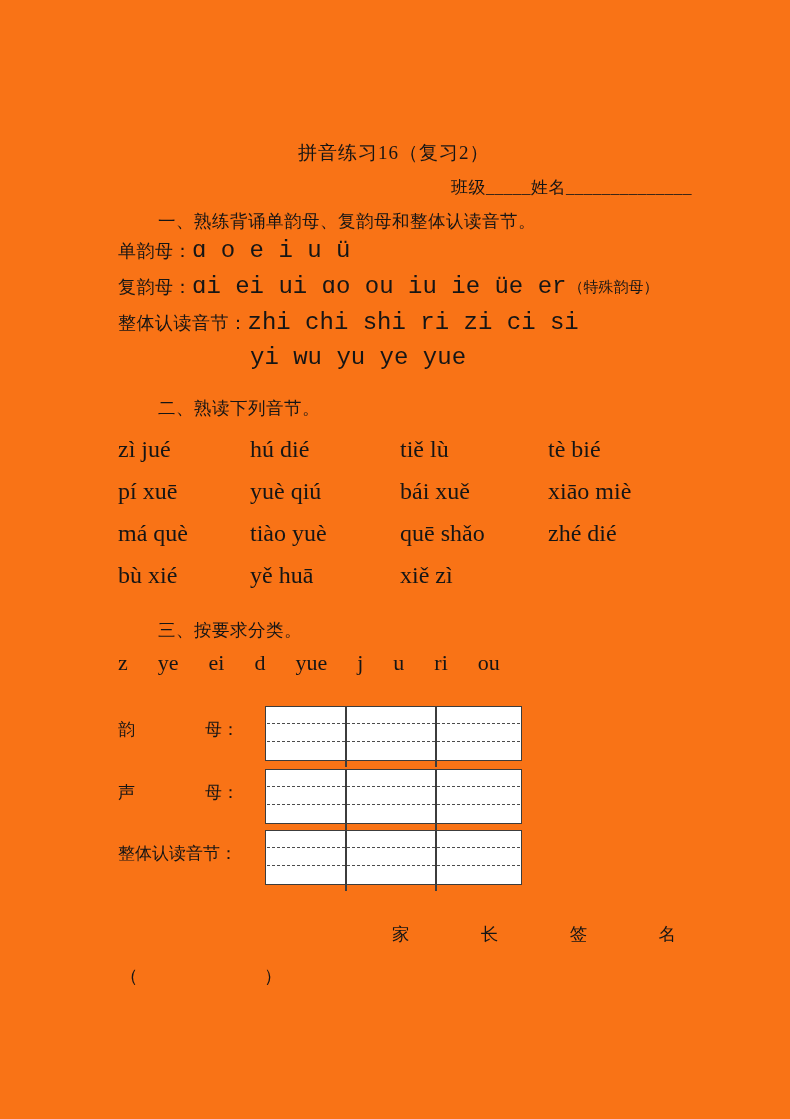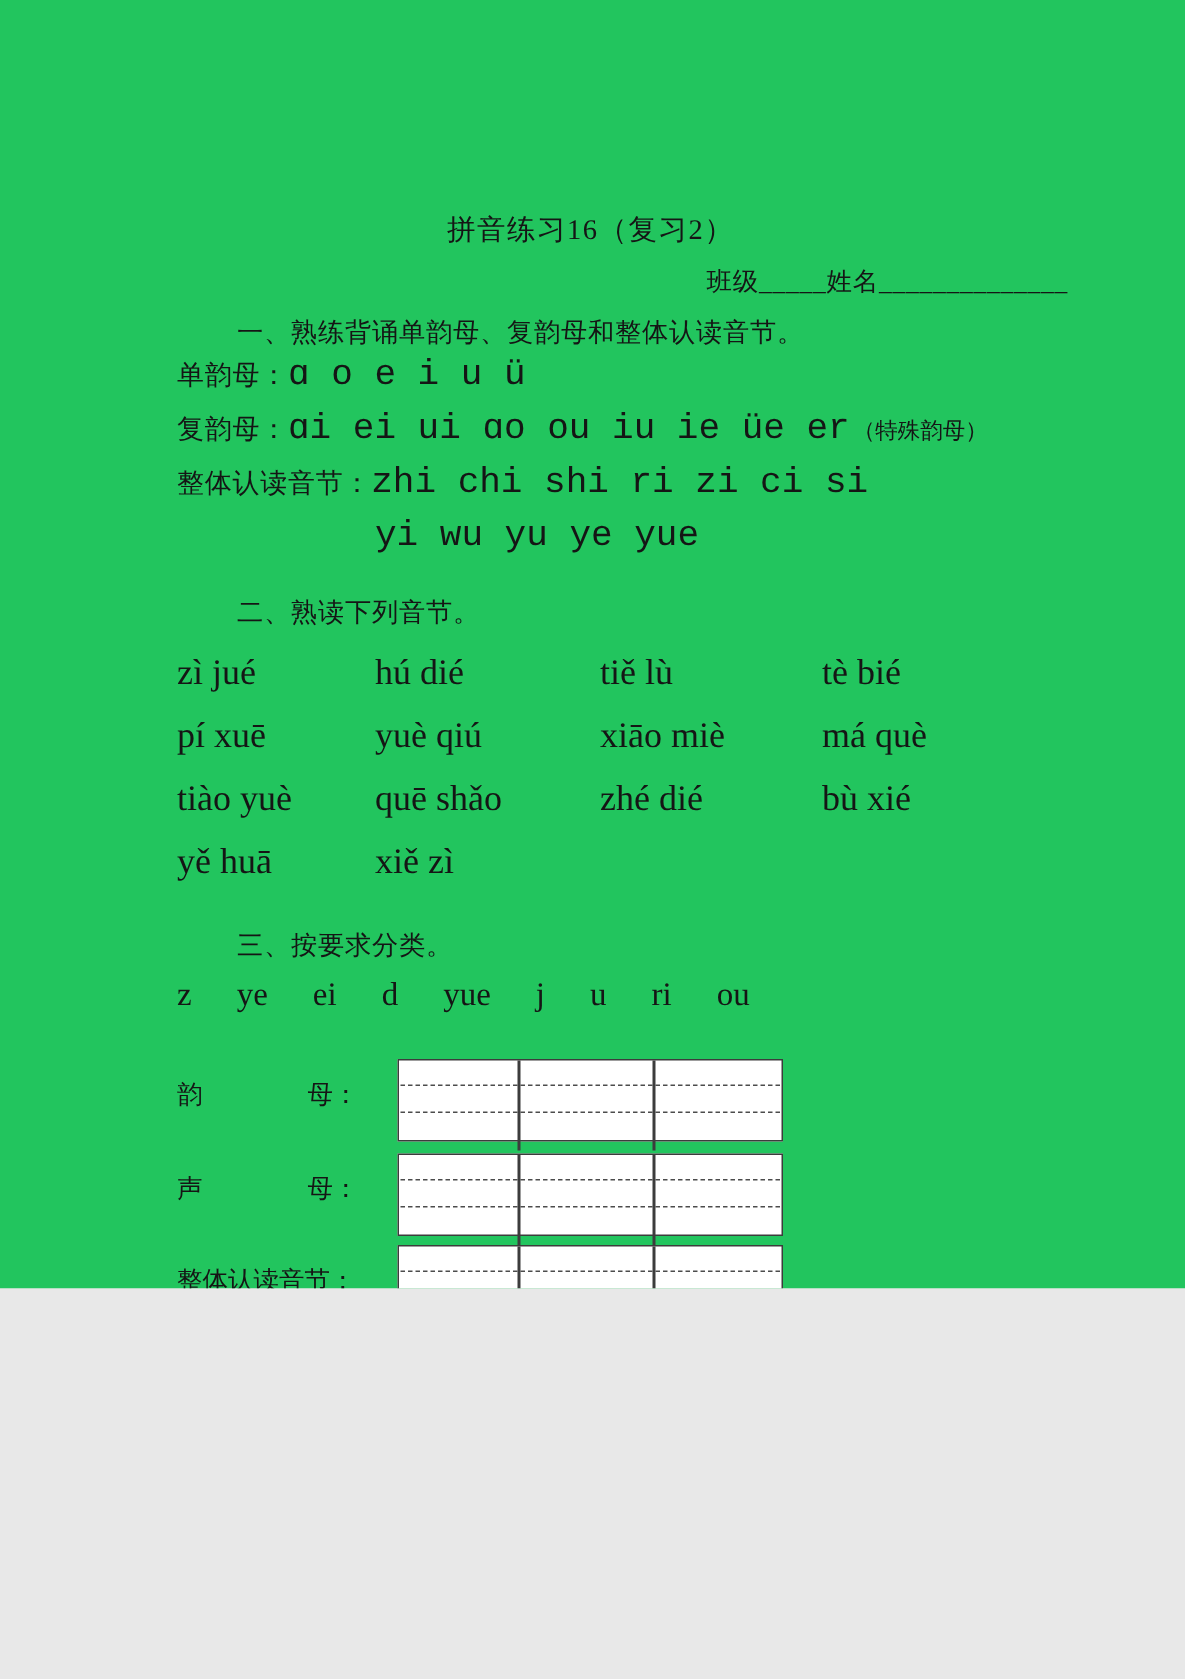--- a/index.html
+++ b/index.html
@@ -1,27 +1,27 @@
 <!DOCTYPE html>
 <html><head>
 <meta charset="utf-8">
 <style>
   html,body{margin:0;padding:0;background:#e8e8e8;}
   #page{
     position:relative;
-    width:790px;height:859px;
+    width:790px;height:1119px;
     margin:0 auto;
-    background:#22c55e;
+    background:#f97316;
     color:#151515;
     font-family:"Liberation Serif","DejaVu Serif",serif;
     overflow:hidden;
   }
   .abs{position:absolute;white-space:pre;}
   .title{left:298px;top:140px;font-size:19px;letter-spacing:1px;}
-  .classline{left:471px;top:176px;font-size:17px;letter-spacing:.5px;}
+  .classline{left:451px;top:176px;font-size:17px;letter-spacing:.5px;}
   .heading{left:118px;font-size:17.5px;letter-spacing:.5px;margin-left:40px;}
   .s1h{top:209px;}
   .s2h{top:396px;}
   .s3h{top:618px;}
   .pyrow{left:118px;display:flex;align-items:baseline;}
   .lbl{font-size:18px;letter-spacing:.5px;}
   .py{font-family:Liberation Mono, monospace;font-size:24px;line-height:30px;}
   .dan{top:236px;}
   .fu{top:272px;}
   .zt{top:308px;}
@@ -92,20 +92,21 @@
 
   <div class="abs heading s2h">二、熟读下列音节。</div>
 
   <div class="abs sygrid">
     <span>zì jué</span>
     <span>hú dié</span>
     <span>tiě lù</span>
     <span>tè bié</span>
     <span>pí xuē</span>
     <span>yuè qiú</span>
+    <span>bái xuě</span>
     <span>xiāo miè</span>
     <span>má què</span>
     <span>tiào yuè</span>
     <span>quē shǎo</span>
     <span>zhé dié</span>
     <span>bù xié</span>
     <span>yě huā</span>
     <span>xiě zì</span>
   </div>
 

